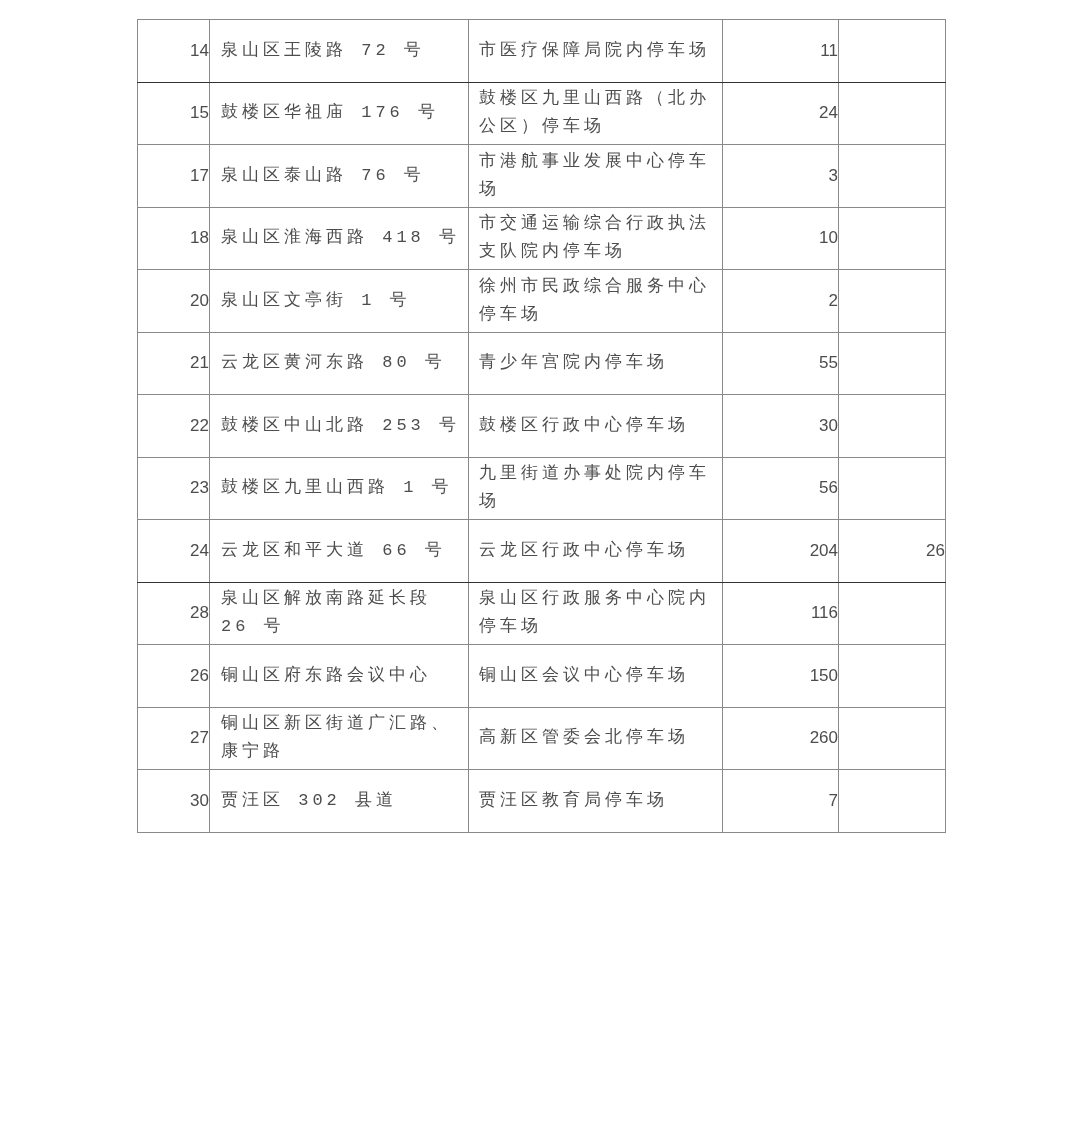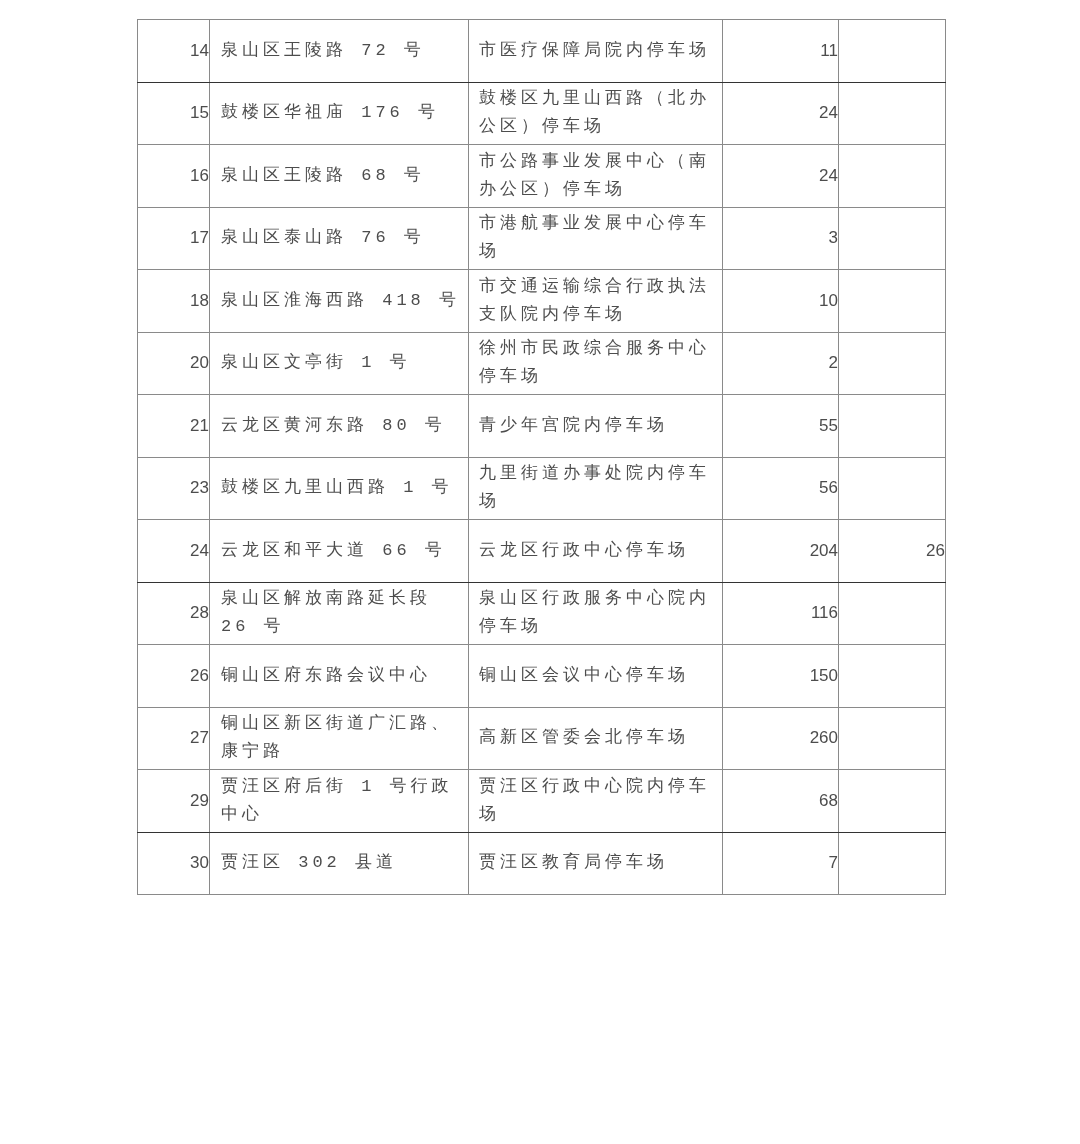--- a/index.html
+++ b/index.html
@@ -49,27 +49,20 @@
       <td class="extra"></td>
     </tr>
     <tr>
       <td class="idx">15</td>
       <td class="addr">鼓楼区华祖庙 176 号</td>
       <td class="name">鼓楼区九里山西路（北办公区）停车场</td>
       <td class="count">24</td>
       <td class="extra"></td>
     </tr>
     <tr>
-      <td class="idx">16</td>
-      <td class="addr">泉山区王陵路 68 号</td>
-      <td class="name">市公路事业发展中心（南办公区）停车场</td>
-      <td class="count">24</td>
-      <td class="extra"></td>
-    </tr>
-    <tr>
       <td class="idx">17</td>
       <td class="addr">泉山区泰山路 76 号</td>
       <td class="name">市港航事业发展中心停车场</td>
       <td class="count">3</td>
       <td class="extra"></td>
     </tr>
     <tr>
       <td class="idx">18</td>
       <td class="addr">泉山区淮海西路 418 号</td>
       <td class="name">市交通运输综合行政执法支队院内停车场</td>
@@ -81,20 +74,27 @@
       <td class="addr">泉山区文亭街 1 号</td>
       <td class="name">徐州市民政综合服务中心停车场</td>
       <td class="count">2</td>
       <td class="extra"></td>
     </tr>
     <tr>
       <td class="idx">21</td>
       <td class="addr">云龙区黄河东路 80 号</td>
       <td class="name">青少年宫院内停车场</td>
       <td class="count">55</td>
+      <td class="extra"></td>
+    </tr>
+    <tr>
+      <td class="idx">22</td>
+      <td class="addr">鼓楼区中山北路 253 号</td>
+      <td class="name">鼓楼区行政中心停车场</td>
+      <td class="count">30</td>
       <td class="extra"></td>
     </tr>
     <tr>
       <td class="idx">23</td>
       <td class="addr">鼓楼区九里山西路 1 号</td>
       <td class="name">九里街道办事处院内停车场</td>
       <td class="count">56</td>
       <td class="extra"></td>
     </tr>
     <tr class="dark-bottom">
@@ -118,27 +118,20 @@
       <td class="count">150</td>
       <td class="extra"></td>
     </tr>
     <tr>
       <td class="idx">27</td>
       <td class="addr">铜山区新区街道广汇路、康宁路</td>
       <td class="name">高新区管委会北停车场</td>
       <td class="count">260</td>
       <td class="extra"></td>
     </tr>
-    <tr class="dark-bottom">
-      <td class="idx">29</td>
-      <td class="addr">贾汪区府后街 1 号行政中心</td>
-      <td class="name">贾汪区行政中心院内停车场</td>
-      <td class="count">68</td>
-      <td class="extra"></td>
-    </tr>
     <tr>
       <td class="idx">30</td>
       <td class="addr">贾汪区 302 县道</td>
       <td class="name">贾汪区教育局停车场</td>
       <td class="count">7</td>
       <td class="extra"></td>
     </tr>
   </tbody>
 </table>
 

